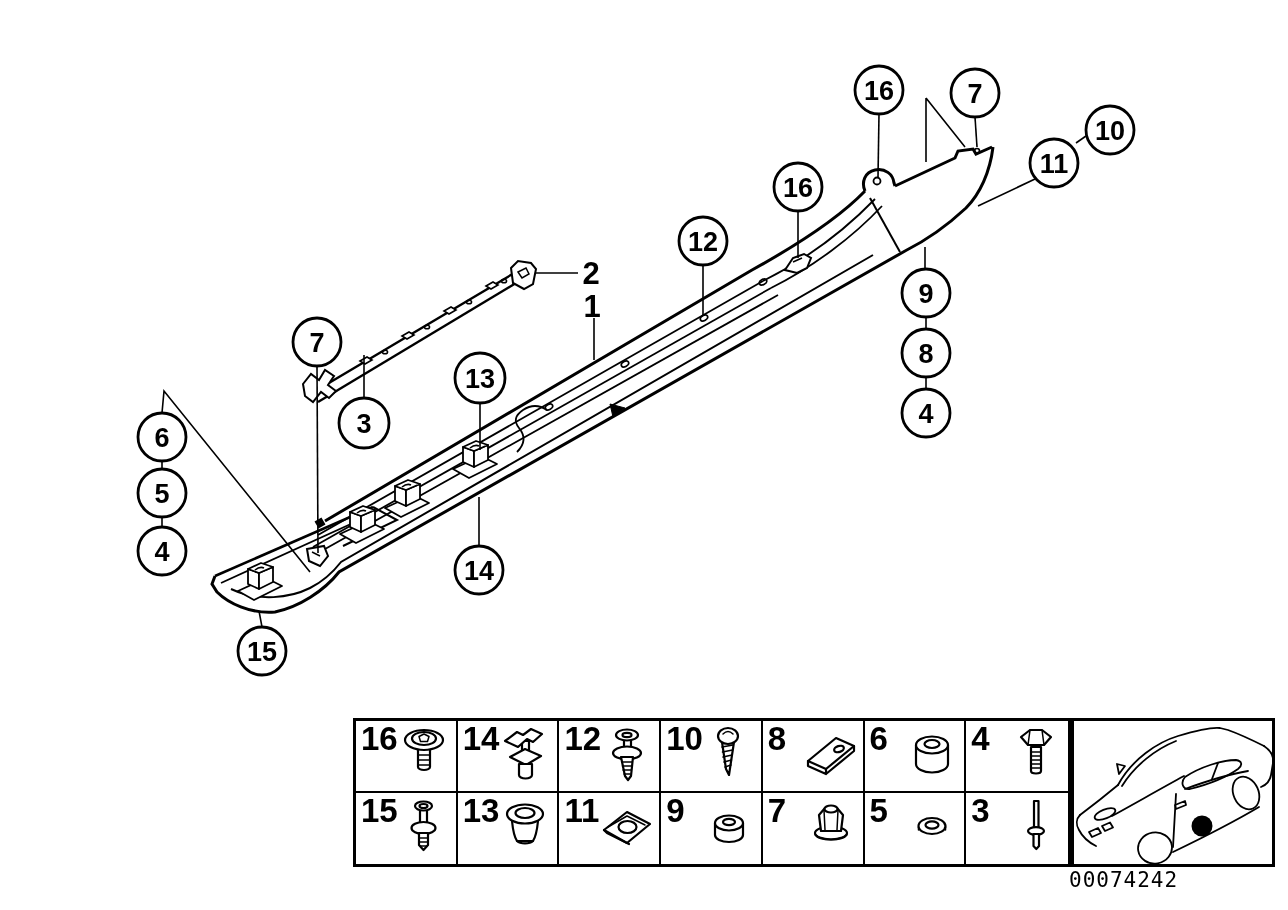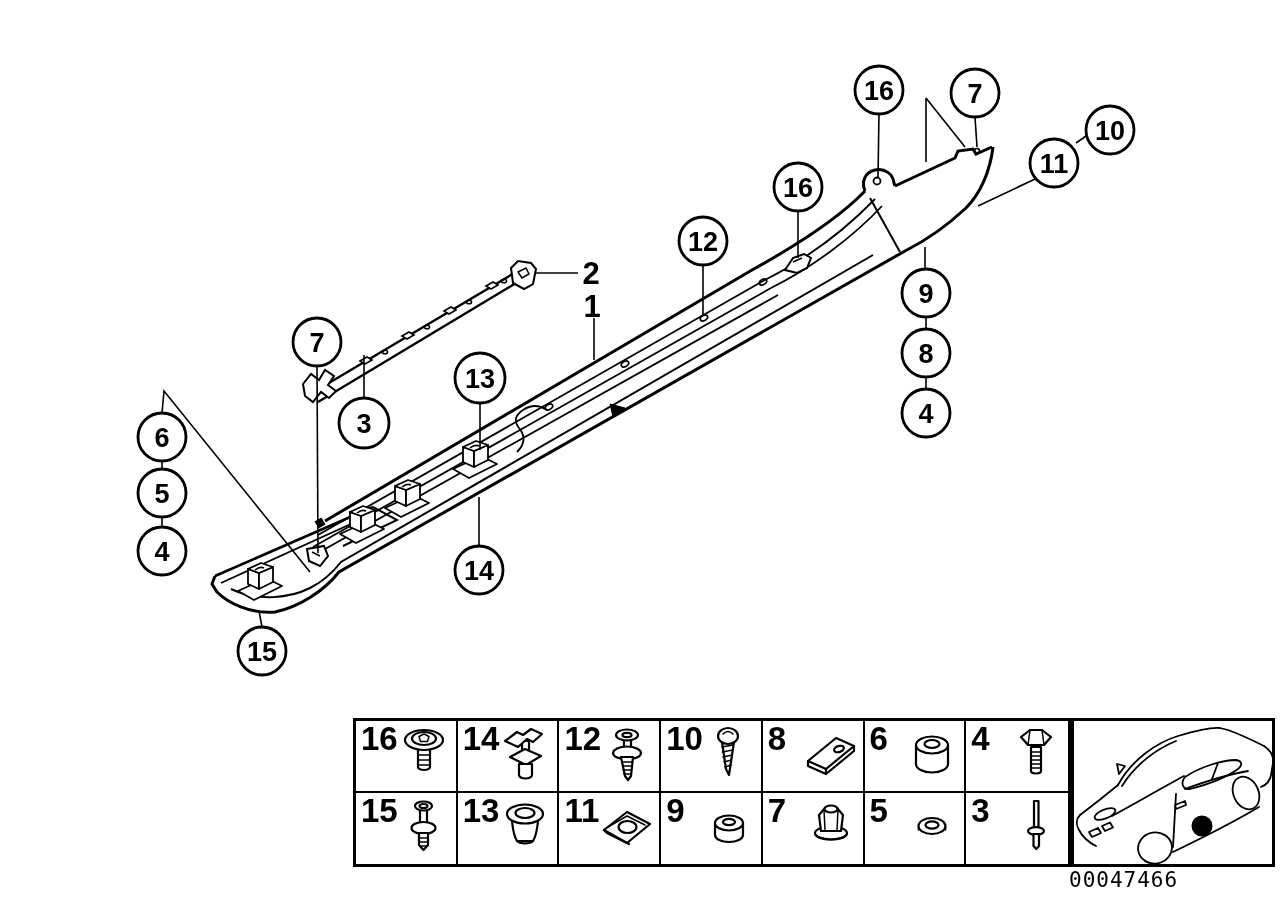--- a/index.html
+++ b/index.html
@@ -383,14 +383,14 @@
       <path d="M102,73 C101,90 100,108 99,126"></path>
       <path d="M99,131 C126,118 158,102 185,86"></path>
       <ellipse cx="172" cy="72" rx="12.5" ry="17" transform="rotate(-24 172 72)"></ellipse>
       <ellipse cx="81" cy="127" rx="17" ry="15.5" transform="rotate(-10 81 127)"></ellipse>
       <path d="M45,53 L43,43 L51,45 Z"></path>
       <path d="M101,84 l10,-4 1,4 -10,4 z"></path>
       <circle cx="128" cy="105" r="10.5" fill="#000" stroke="none"></circle>
     </svg>
   </div>
 
-  <div id="docnum">00047466</div>
+  <div id="docnum">00074242</div>
 </div>
 
 </body></html>

